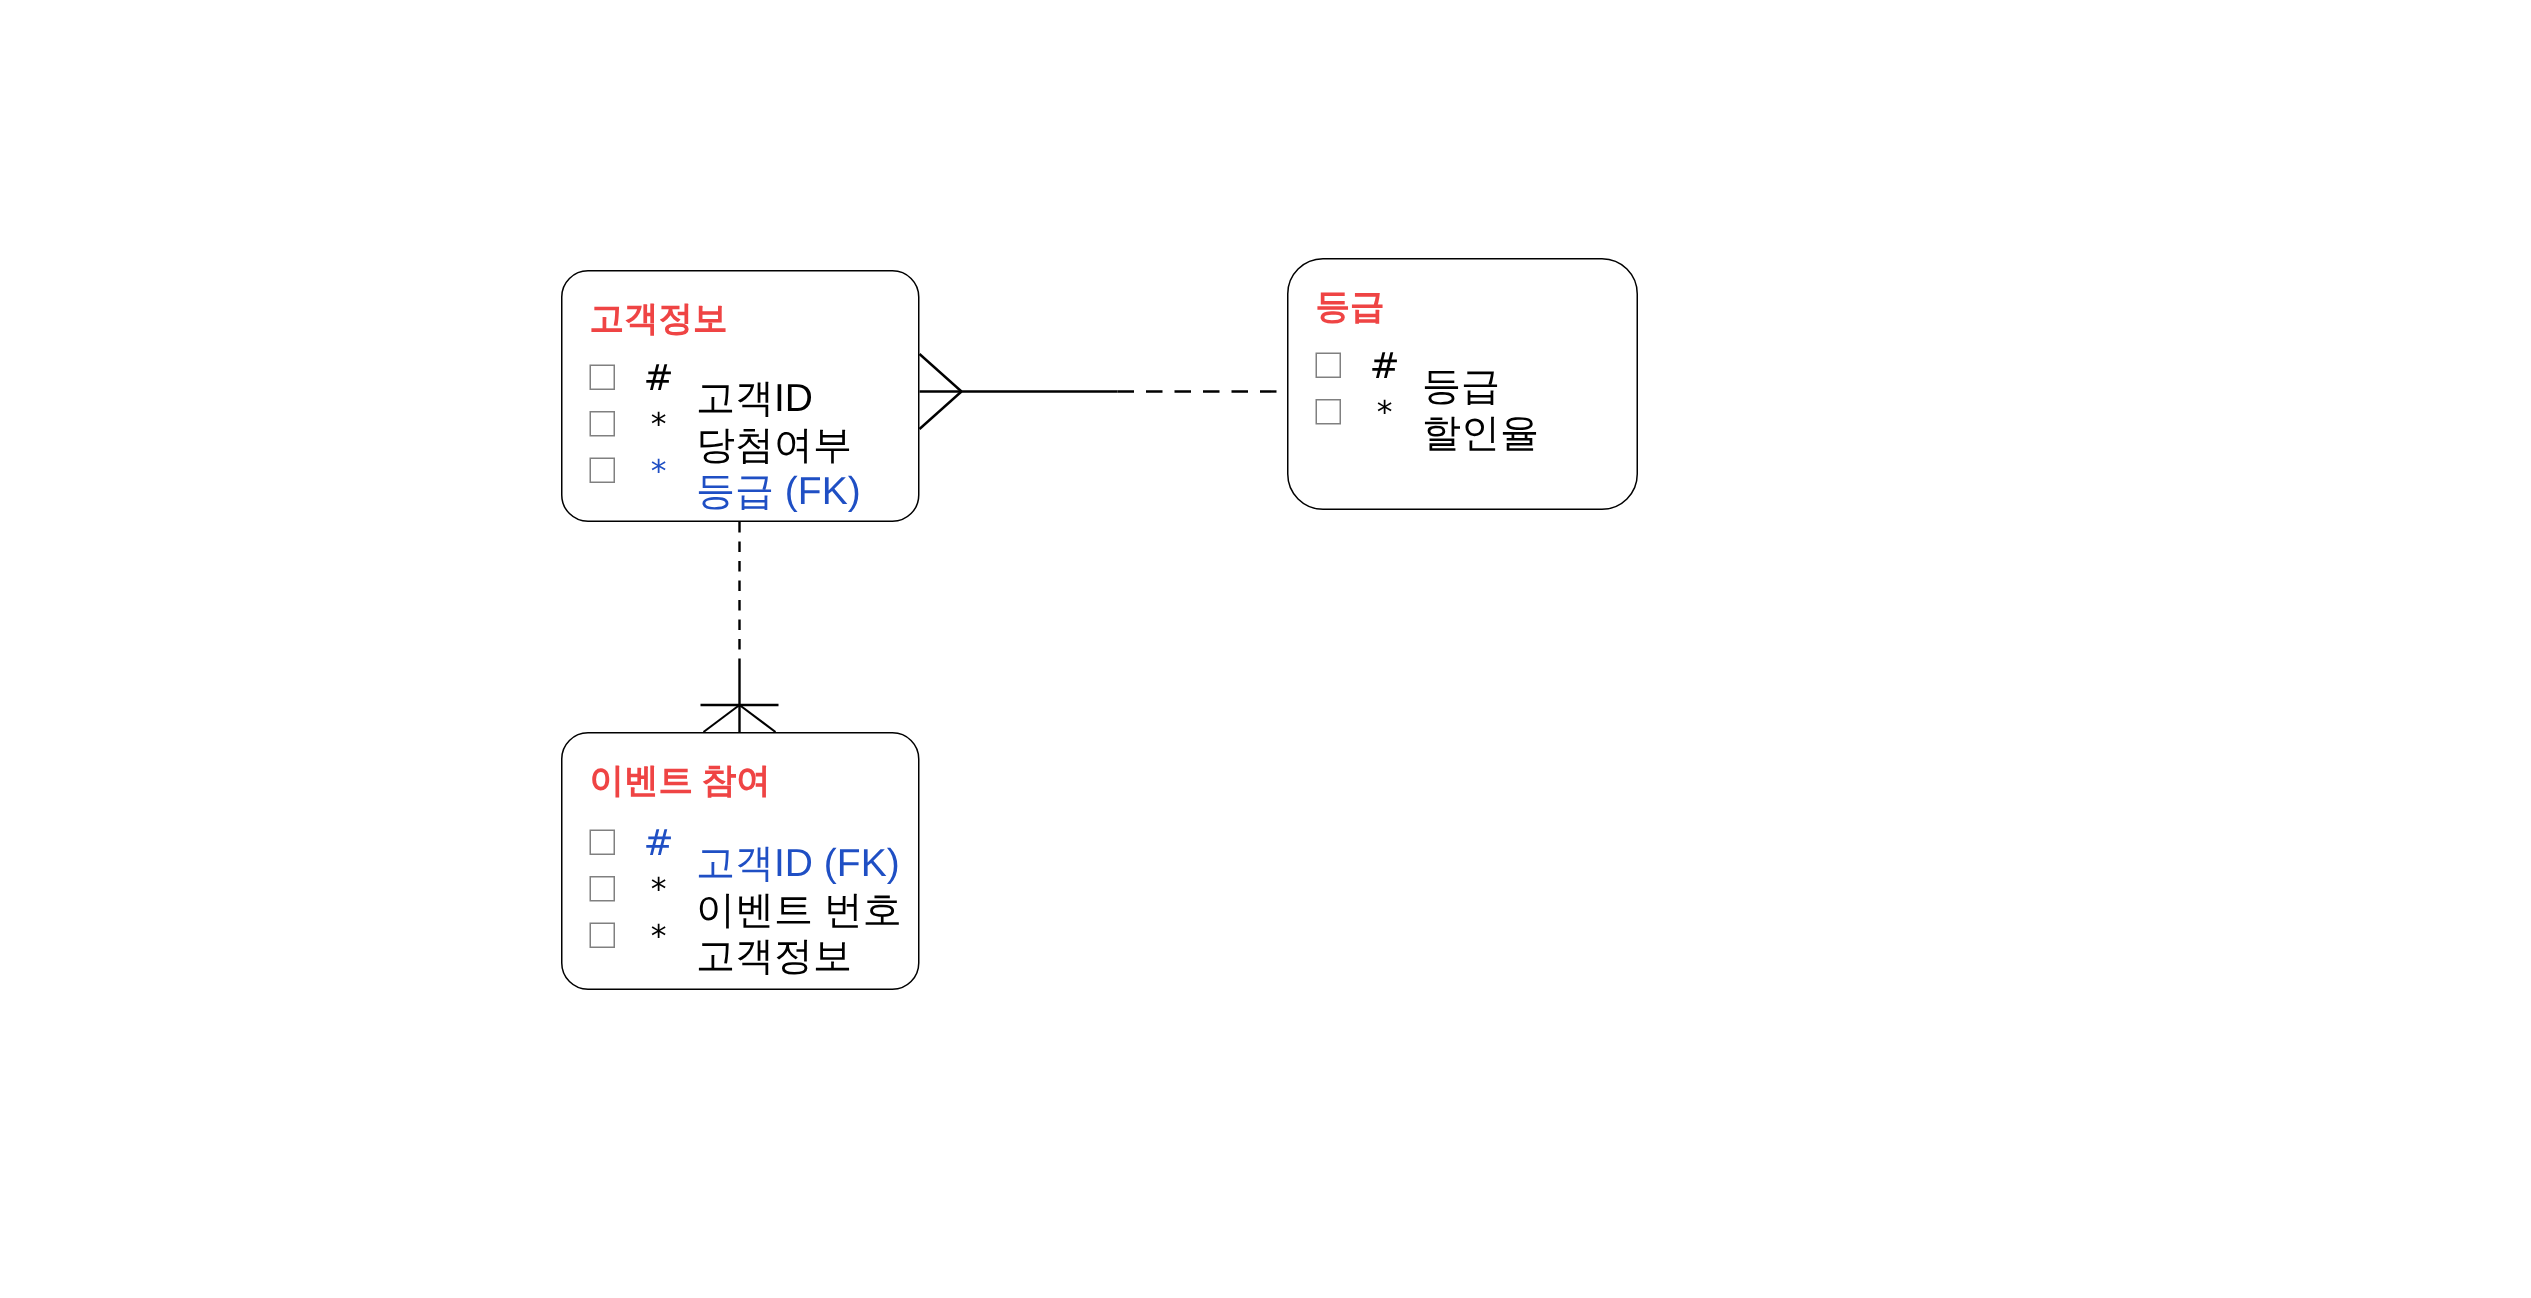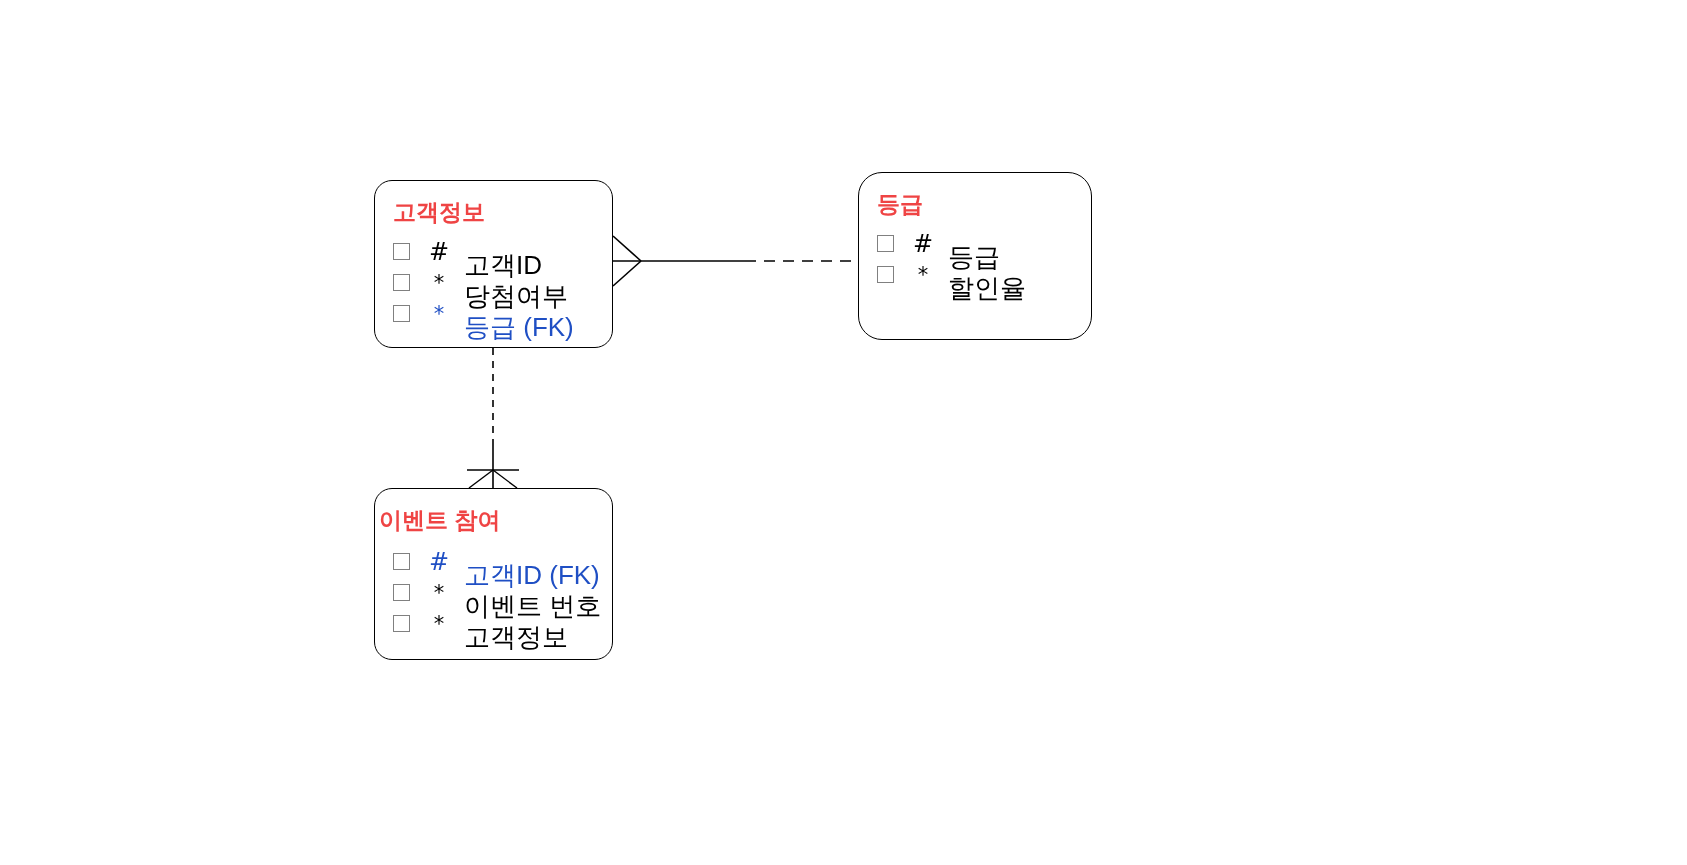--- a/index.html
+++ b/index.html
@@ -146,21 +146,21 @@
       </li>
       <li class="attr-row">
         <span class="attr-box"></span>
         <span class="attr-key sym-star">*</span>
         <span class="attr-name">할인율</span>
       </li>
     </ul>
   </div>
 
   <div class="entity" style="left:374px; top:488px; width:239px; height:172px;">
-    <div class="entity-title" style="position:absolute; left:4px; top:16px;">이벤트 참여</div>
+    <div class="entity-title" style="position:absolute; left:18px; top:16px;font-family:Liberation Serif, serif;">이벤트 참여</div>
     <ul class="attr-list" style="position:absolute; left:18px; top:57px;">
       <li class="attr-row fk">
         <span class="attr-box"></span>
         <span class="attr-key pk-sym">#</span>
         <span class="attr-name">고객ID (FK)</span>
       </li>
       <li class="attr-row">
         <span class="attr-box"></span>
         <span class="attr-key sym-star">*</span>
         <span class="attr-name">이벤트 번호</span>

